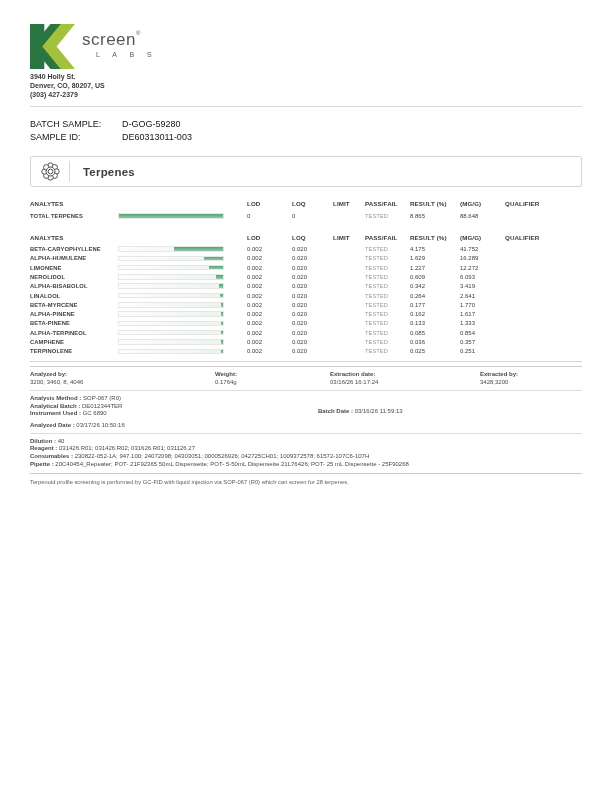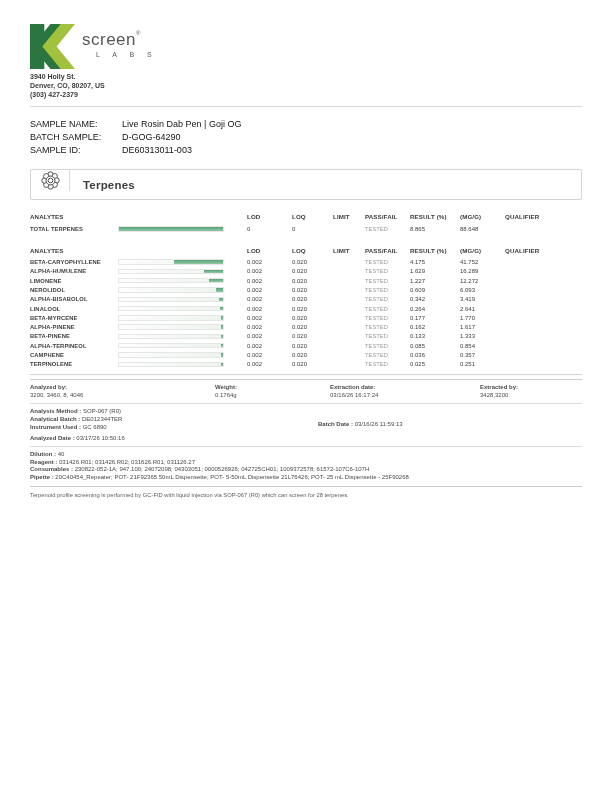--- a/index.html
+++ b/index.html
@@ -26,21 +26,21 @@
 
   
   .info { margin-top:11px; font-size:9px; color:#141414; }
   .info-row { display:flex; line-height:1.45; }
   .info-label { width:92px; flex:0 0 auto; }
   .info-value { }
 
   
   .section-box {
     margin-top:12px; border:1px solid #d5d5d5; border-radius:2px;
-    height:31px; display:flex; align-items:flex-start; background:#fff;
+    height:31px; display:flex; align-items:center; background:#fff;
   }
   .section-icon-cell { width:39px; display:flex; align-items:center; justify-content:center; border-right:1px solid #d9d9d9; }
   .section-title { font-size:11.5px; font-weight:bold; color:#3f3f3f; align-self:center; margin-left:13px; letter-spacing:0.2px; }
 
   
   .tbl { margin-top:13px; }
   .trow {
     display:grid;
     grid-template-columns:88px 129px 45px 41px 32px 45px 50px 45px 1fr;
     align-items:center;
@@ -106,26 +106,22 @@
   <div class="address">
     <div>3940 Holly St.</div>
     <div>Denver, CO, 80207, US</div>
     <div>(303) 427-2379</div>
   </div>
 
   <hr class="title-rule">
 
   <div class="info">
     <div class="info-row">
-      <div class="info-label">SAMPLE NAME:</div>
-      <div class="info-value">Live Rosin Dab Pen | Goji OG</div>
-    </div>
-    <div class="info-row">
       <div class="info-label">BATCH SAMPLE:</div>
-      <div class="info-value">D-GOG-64290</div>
+      <div class="info-value">D-GOG-59280</div>
     </div>
     <div class="info-row">
       <div class="info-label">SAMPLE ID:</div>
       <div class="info-value">DE60313011-003</div>
     </div>
   </div>
 
   <div class="section-box">
     <div class="section-icon-cell">
       <svg width="21" height="21" viewBox="0 0 24 24">

